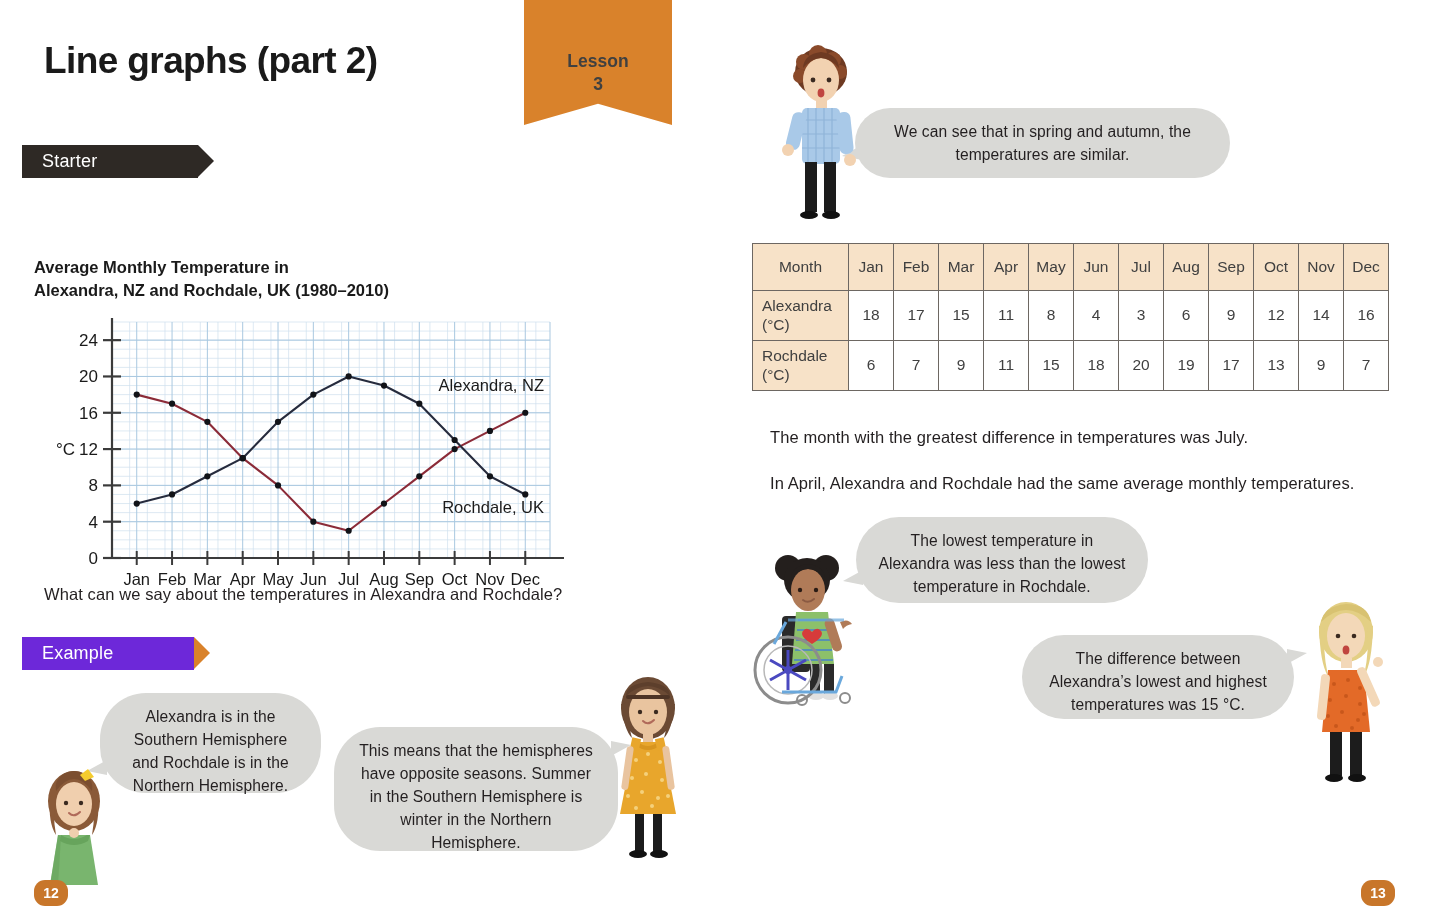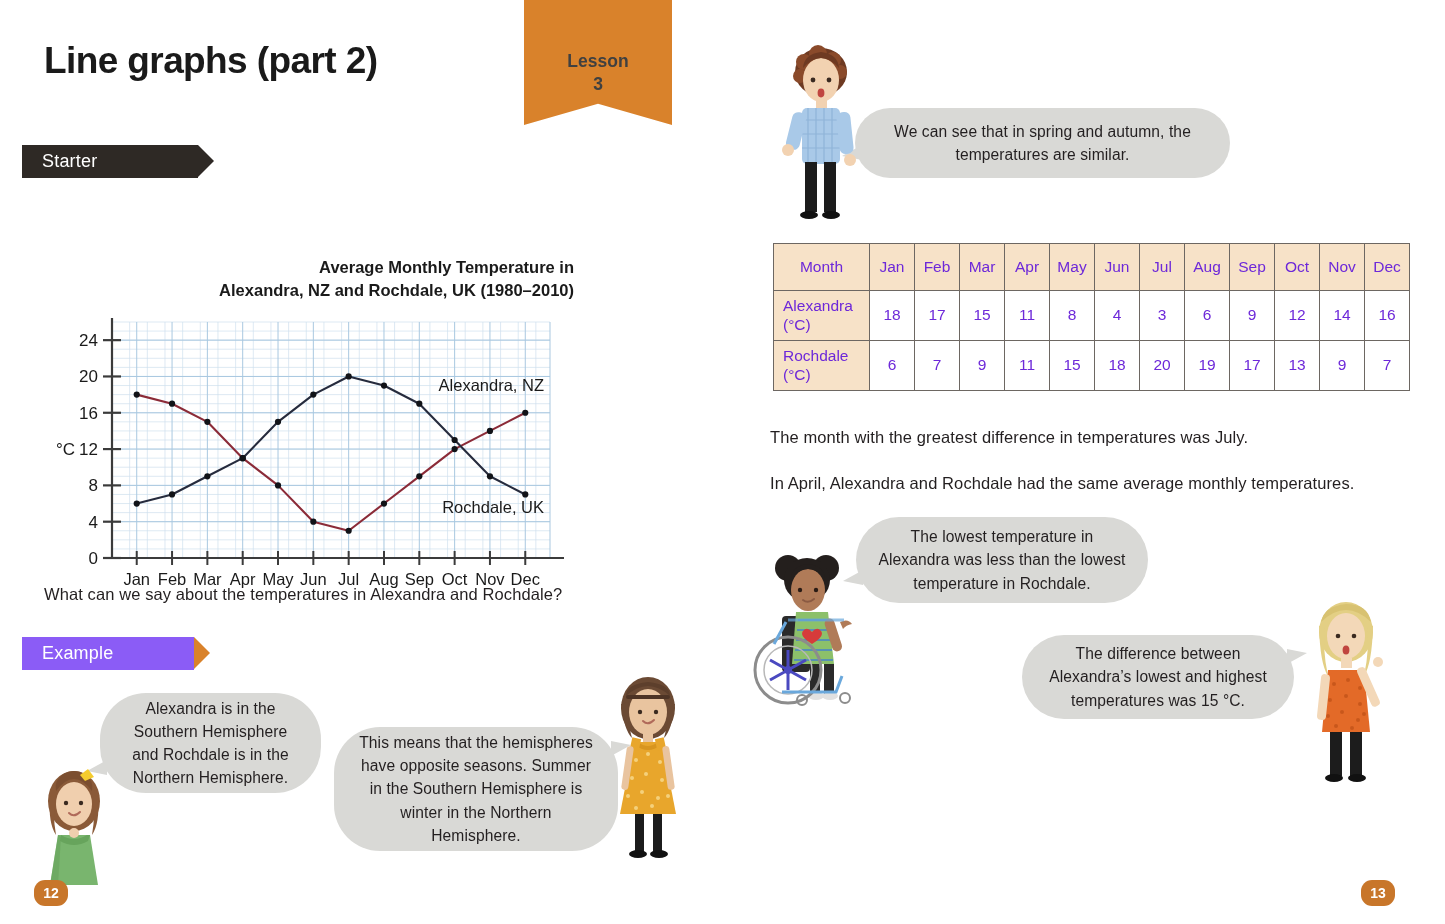--- a/index.html
+++ b/index.html
@@ -41,42 +41,42 @@
     content: ""; position: absolute; right: -16px; top: 0;
     width: 0; height: 0;
     border-top: 16.5px solid transparent;
     border-bottom: 16.5px solid transparent;
   }
   #starter-banner {
     left: 22px; top: 145px; width: 176px; background: #2e2925;
   }
   #starter-banner::after { border-left: 16px solid #2e2925; }
   #example-banner {
-    left: 22px; top: 637px; width: 172px; background: #8b5cf6;
+    left: 22px; top: 637px; width: 172px; background: #6d28d9;
   }
   #example-banner::after { border-left: 16px solid #d9822b; }
 
   #starter-intro { position: absolute; left: 44px; top: 200px; width: 640px; }
   #starter-question { position: absolute; left: 44px; top: 581px; width: 640px; }
 
   
   #chart-block { position: absolute; left: 34px; top: 256px; width: 540px; }
   #chart-title {
-    text-align: right; font-size: 16.5px; font-weight: 700;
+    text-align: left; font-size: 16.5px; font-weight: 700;
     color: #1a1a1a; line-height: 1.38; margin-bottom: 8px;
   }
   #chart-svg-wrap { position: relative; }
 
   
   #right-page { position: absolute; left: 728px; top: 0; width: 717px; height: 924px; }
 
   
   #temp-table {
-    position: absolute; left: 45px; top: 243px;
-    border-collapse: collapse; font-size: 15.5px; color: #6d28d9;
+    position: absolute; left: 24px; top: 243px;
+    border-collapse: collapse; font-size: 15.5px; color: #404040;
   }
   #temp-table td, #temp-table th {
     border: 1px solid #6d6762; text-align: center; font-weight: 400;
     padding: 6px 2px; height: 32px;
   }
   #temp-table thead th { background: #f7e2c8; height: 47px; }
   #temp-table th.rowhead {
     background: #f7e2c8; text-align: left; padding: 5px 9px;
     width: 96px; line-height: 1.25; font-size: 15.5px;
   }
@@ -84,21 +84,21 @@
   #temp-table th.month-col { width: 96px; }
 
   #stmt-1 { position: absolute; left: 42px; top: 424px; width: 650px; }
   #stmt-2 { position: absolute; left: 42px; top: 470px; width: 660px; }
 
   
   .bubble {
     position: absolute; background: #d9d9d6; color: #231f20;
     border-radius: 46px; text-align: center;
     font-size: 15.6px; line-height: 1.48; letter-spacing: .1px;
-    display: flex; align-items: center; justify-content: center;
+    display: flex; justify-content: center;
     padding: 12px 22px;
   }
   .bubble .tail {
     position: absolute; width: 0; height: 0;
   }
   .tail-left {
     left: -13px; bottom: 18px;
     border-top: 11px solid transparent;
     border-bottom: 4px solid transparent;
     border-right: 20px solid #d9d9d6;

